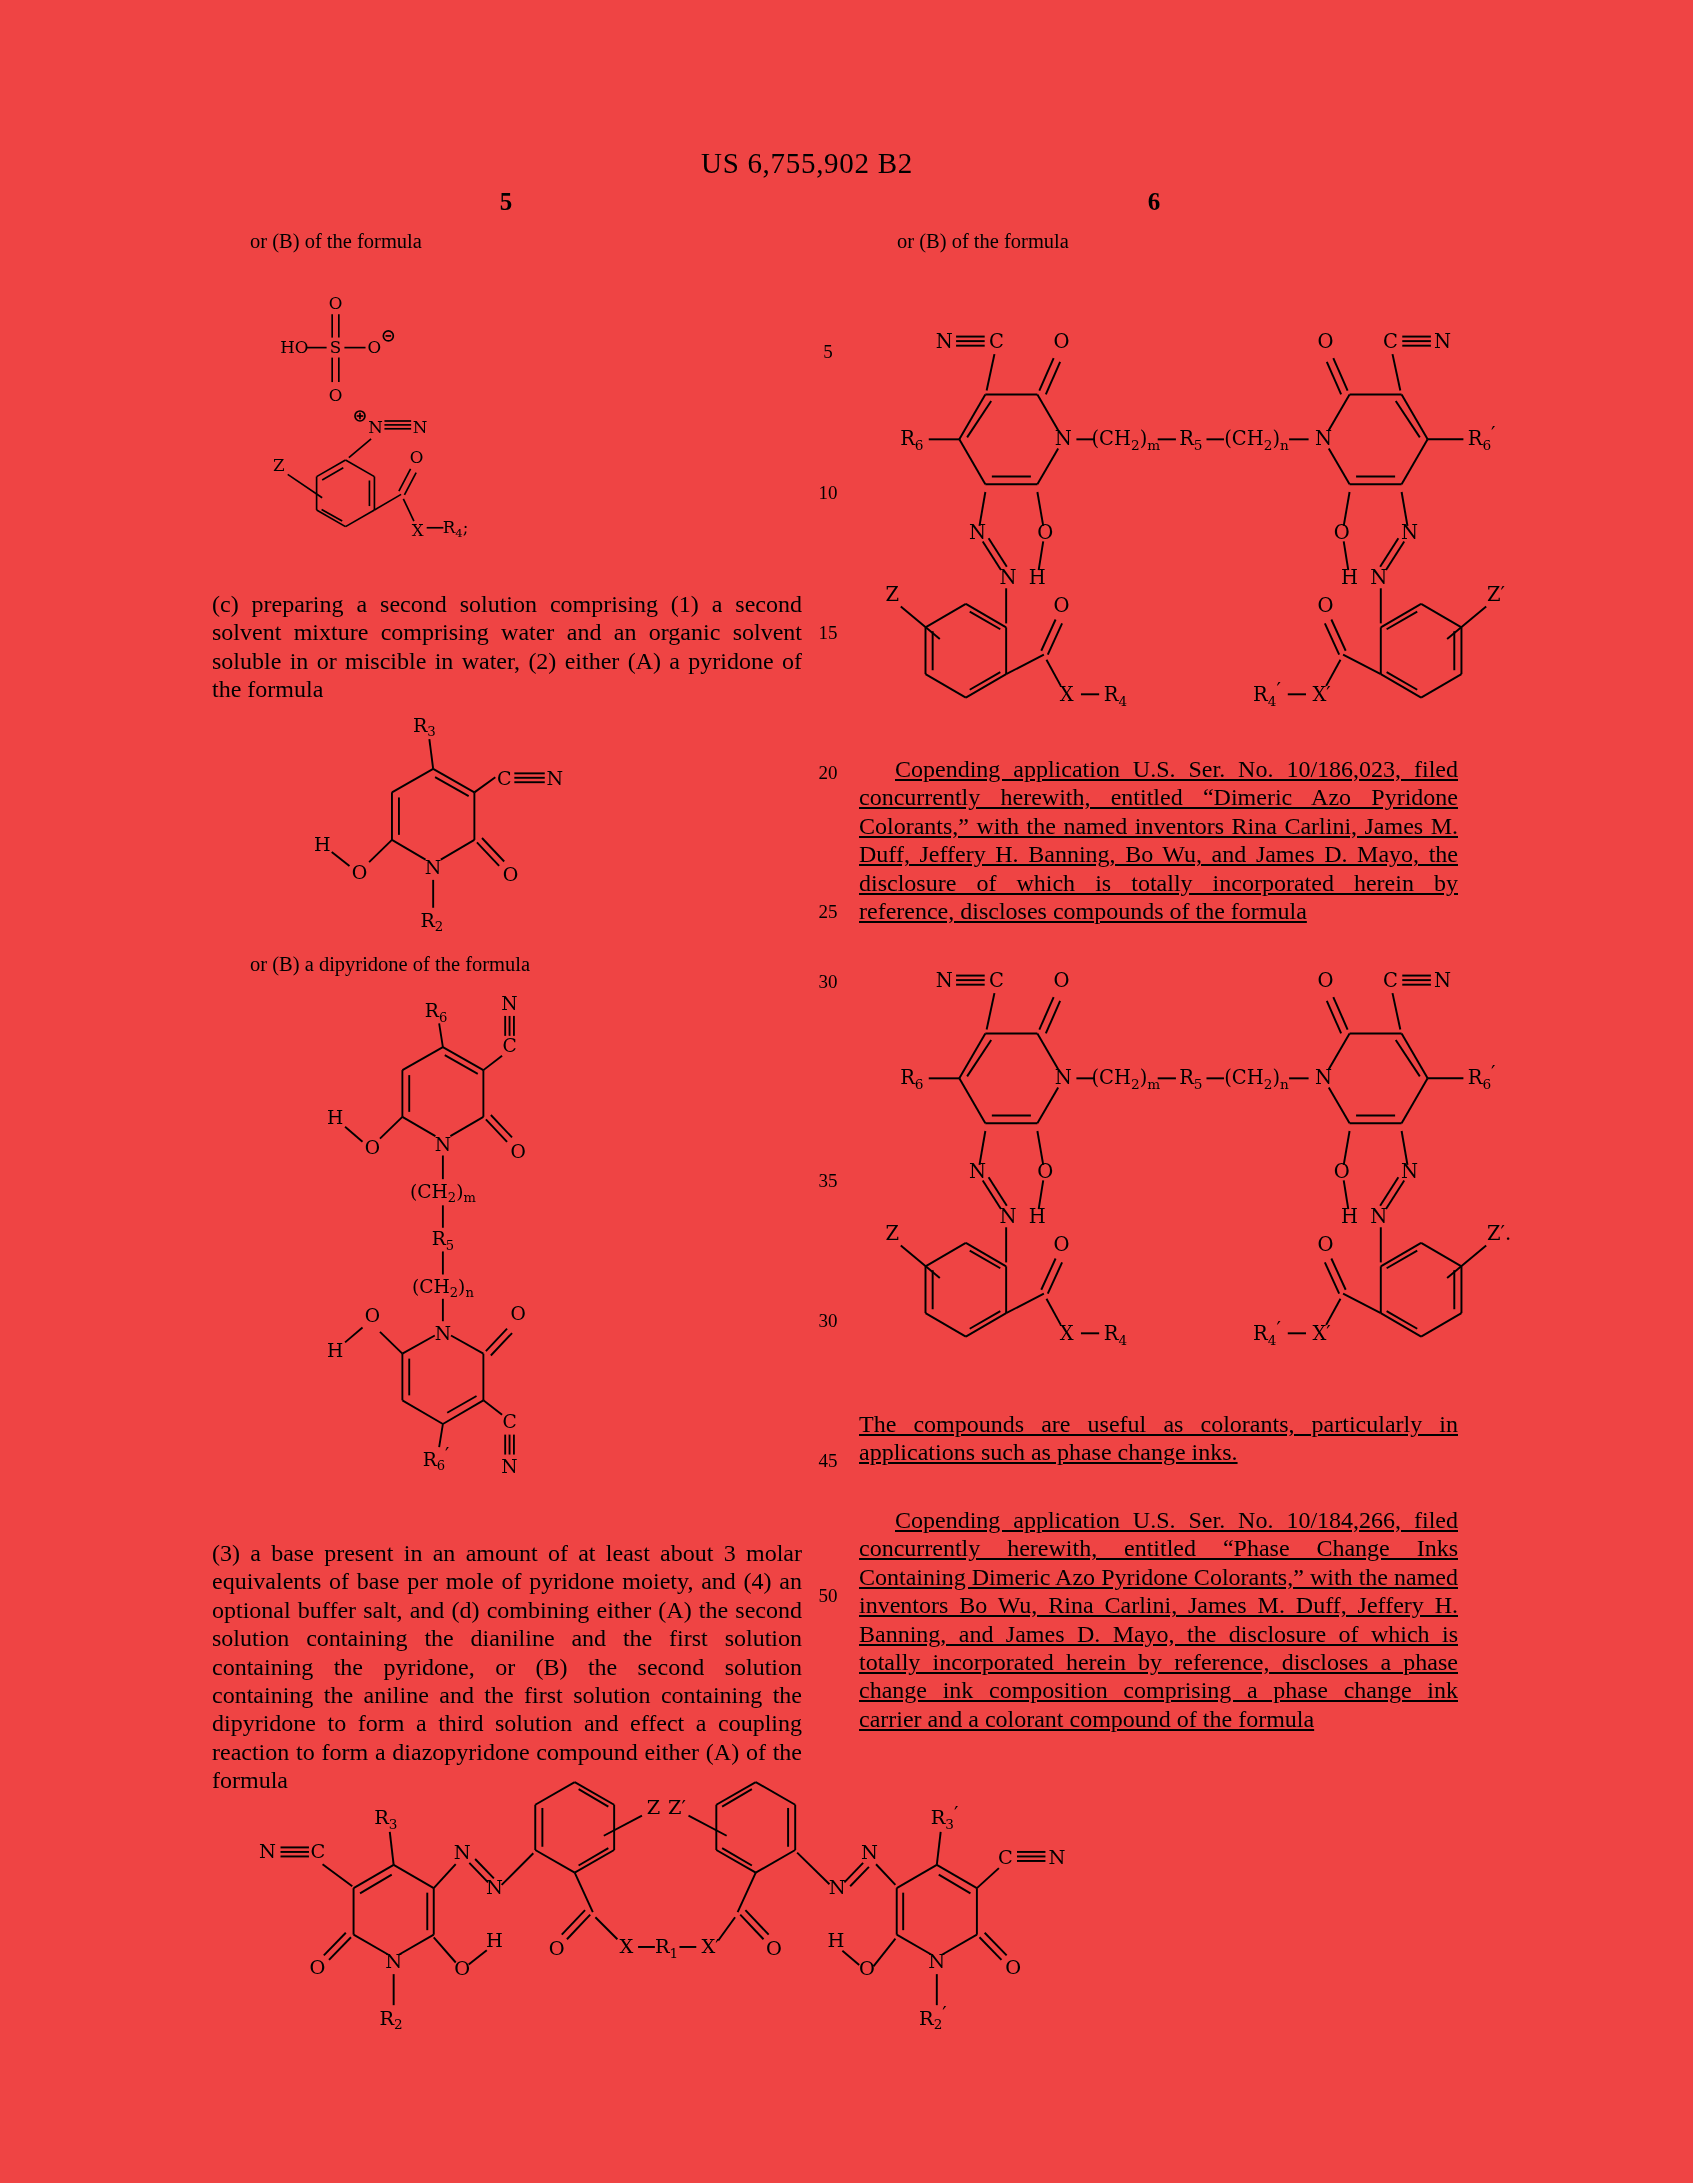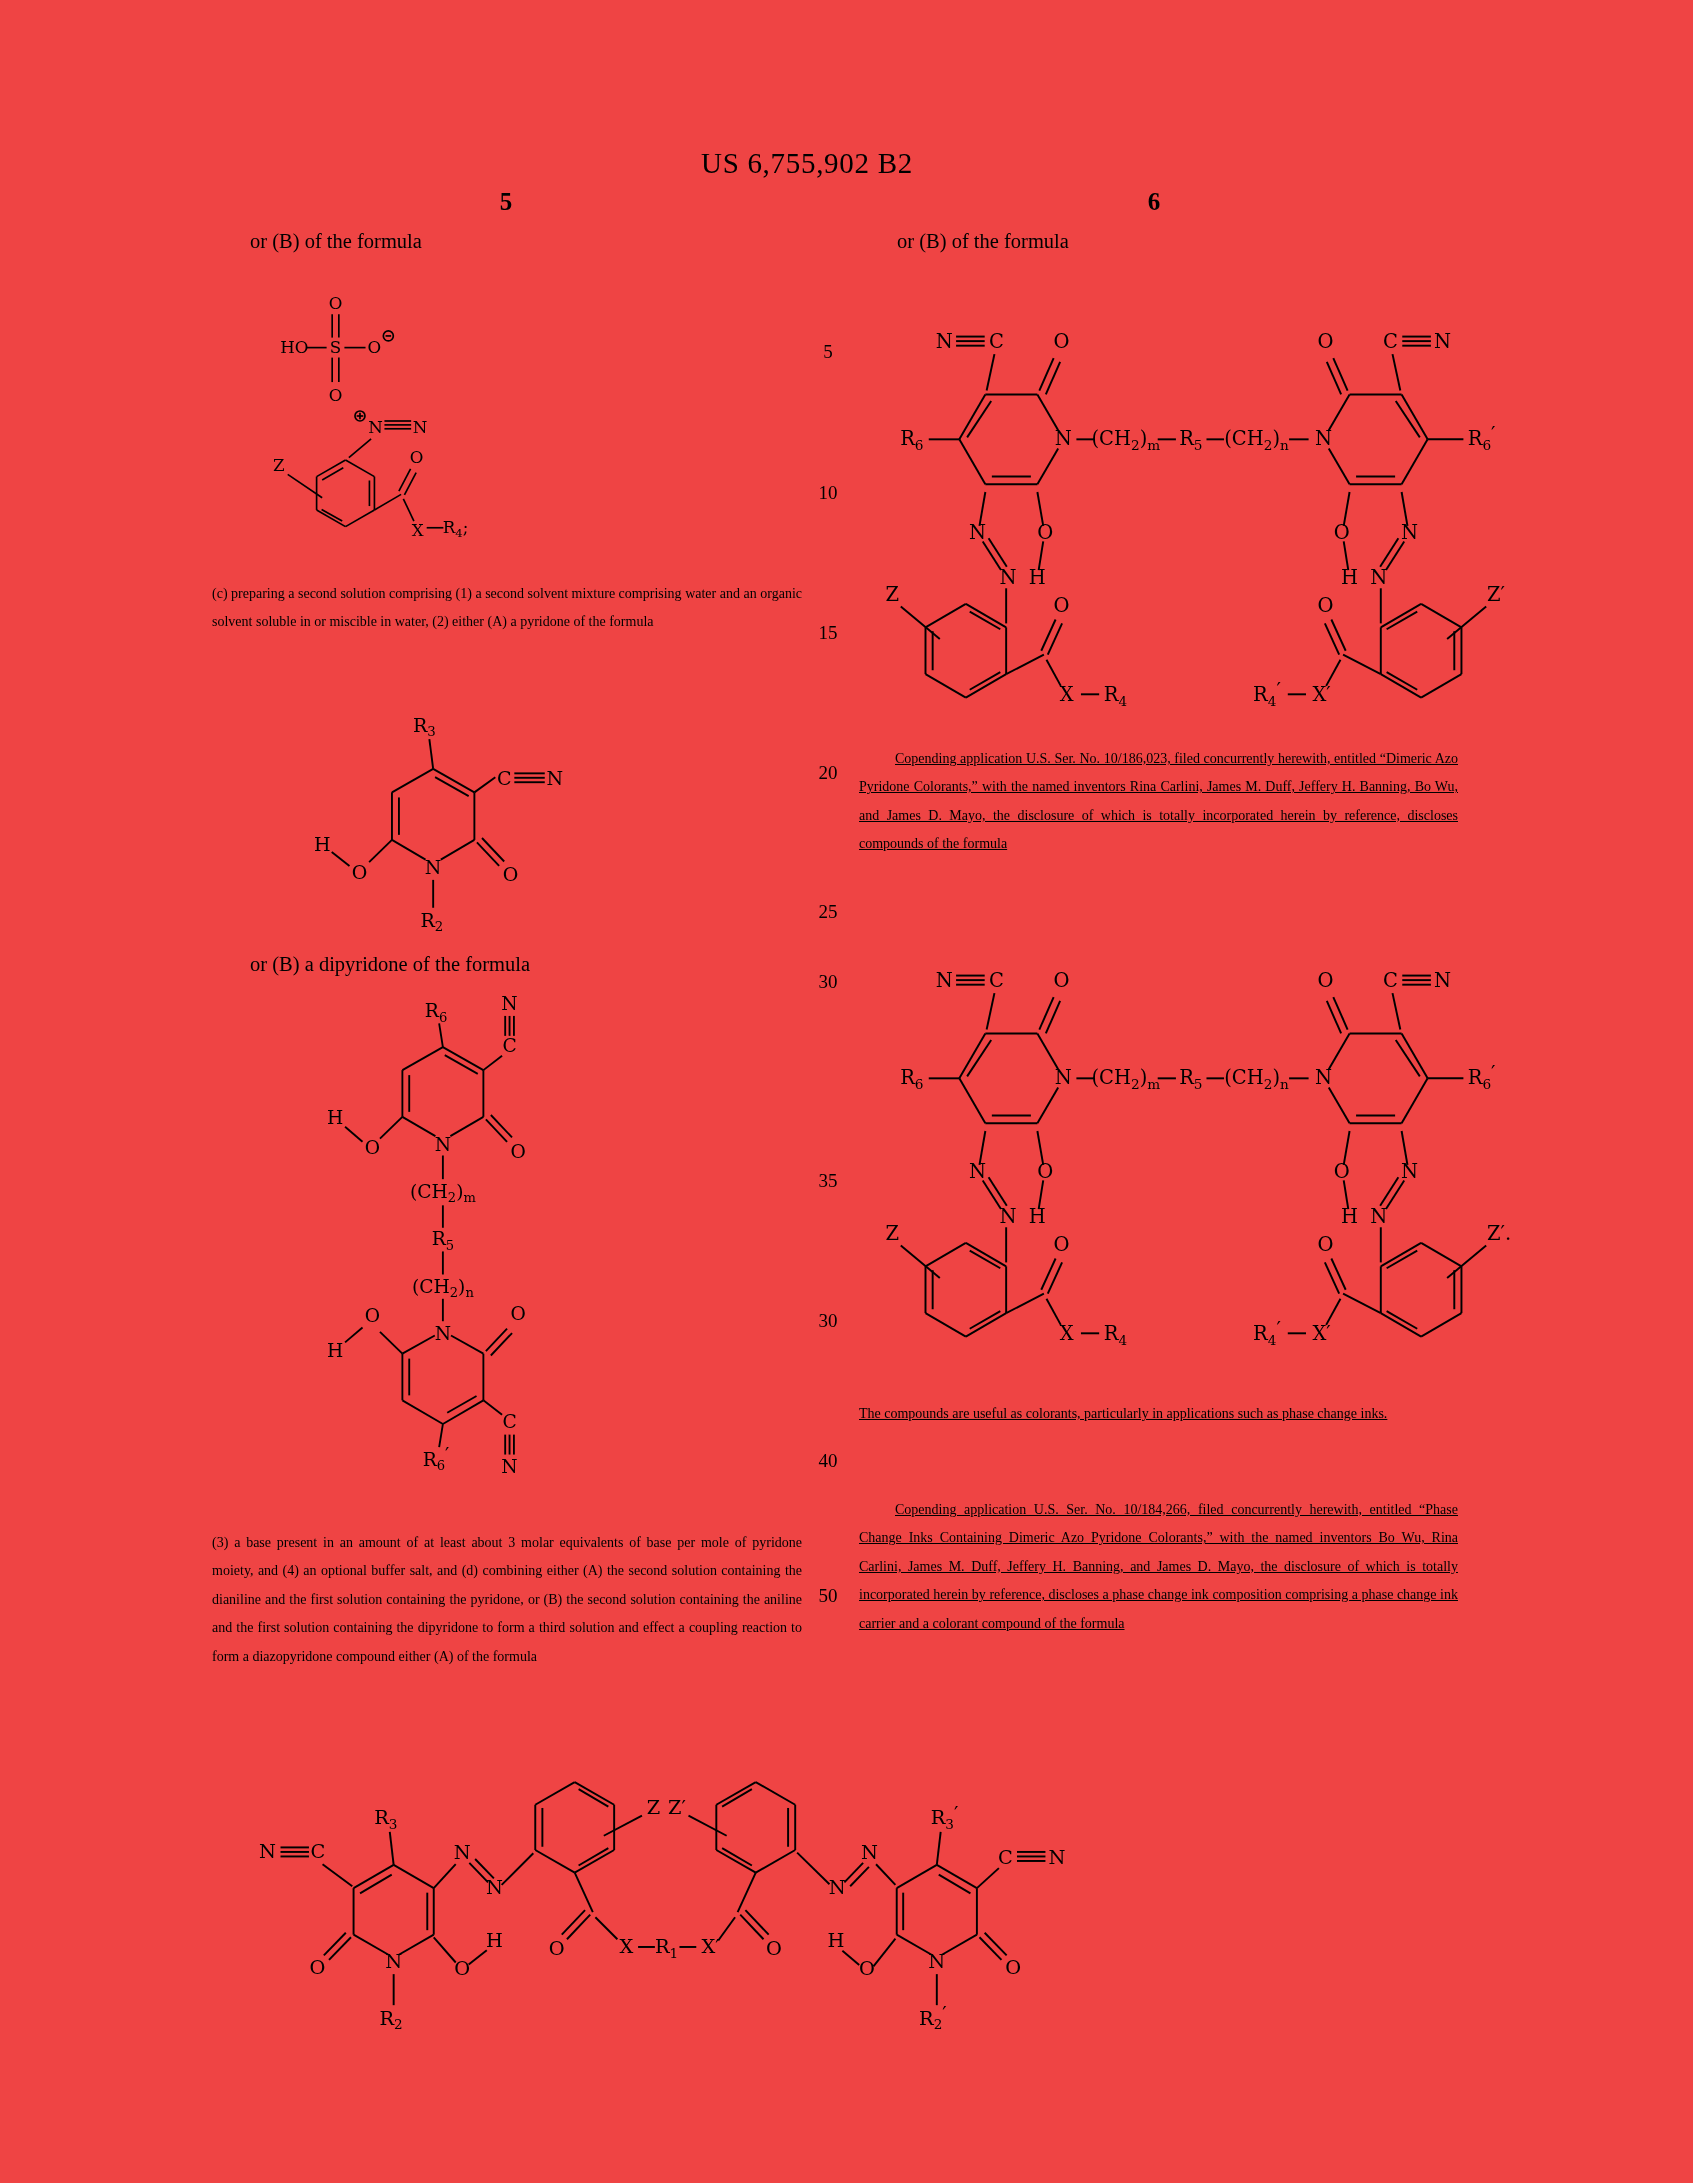--- a/index.html
+++ b/index.html
@@ -3,21 +3,21 @@
 <meta charset="utf-8">
 <style>
   html,body{margin:0;padding:0;background:#e8e8e8;}
   #page{position:relative;width:1694px;height:2183px;background:#ef4444;
         font-family:"Liberation Serif", serif;color:#000;overflow:hidden;}
   .title{position:absolute;left:701px;top:147px;font-size:29px;letter-spacing:0.7px;}
   .colnum{position:absolute;top:188px;width:86px;text-align:center;font-size:25px;font-weight:bold;}
   #colnum-left{left:463px;}
   #colnum-right{left:1111px;}
   .lead{position:absolute;font-size:20.5px;margin-left:38px;}
-  .para{position:absolute;font-size:14px;line-height:28.4px;text-align:justify;text-justify:inter-word;}
+  .para{position:absolute;font-size:24px;line-height:28.4px;text-align:justify;text-justify:inter-word;}
   .para.indent{text-indent:36px;}
   .pw-left{left:212px;width:590px;}
   .pw-right{left:859px;width:599px;text-decoration:underline;}
   .linenums{position:absolute;left:805px;top:0;width:46px;height:100%;}
   .linenums span{position:absolute;width:46px;text-align:center;font-size:19px;}
   svg.struct{position:absolute;overflow:visible;}
   svg.struct line, svg.struct circle{stroke:#000;stroke-width:3;fill:none;}
   text.atom{font-family:"DejaVu Serif", serif;font-size:30px;fill:#000;stroke:none;text-anchor:middle;}
   text.atom .sub{font-size:21px;}
 </style>
@@ -32,21 +32,21 @@
 
   <div class="linenums">
     <span style="top:341px">5</span>
     <span style="top:482px">10</span>
     <span style="top:622px">15</span>
     <span style="top:762px">20</span>
     <span style="top:901px">25</span>
     <span style="top:971px">30</span>
     <span style="top:1170px">35</span>
     <span style="top:1310px">30</span>
-    <span style="top:1450px">40</span>
+    <span style="top:1450px">45</span>
     <span style="top:1585px">50</span>
   </div>
 
   <div class="lead" style="left:212px;top:230px">or (B) of the formula</div>
 
   <svg class="struct" style="left:251px;top:282px;width:278px" viewBox="0 0 500 500">
     <g>
       <line x1="146" y1="58" x2="146" y2="100"></line>
         <line x1="158" y1="58" x2="158" y2="100"></line>
       <line x1="100" y1="118" x2="136" y2="118"></line>

